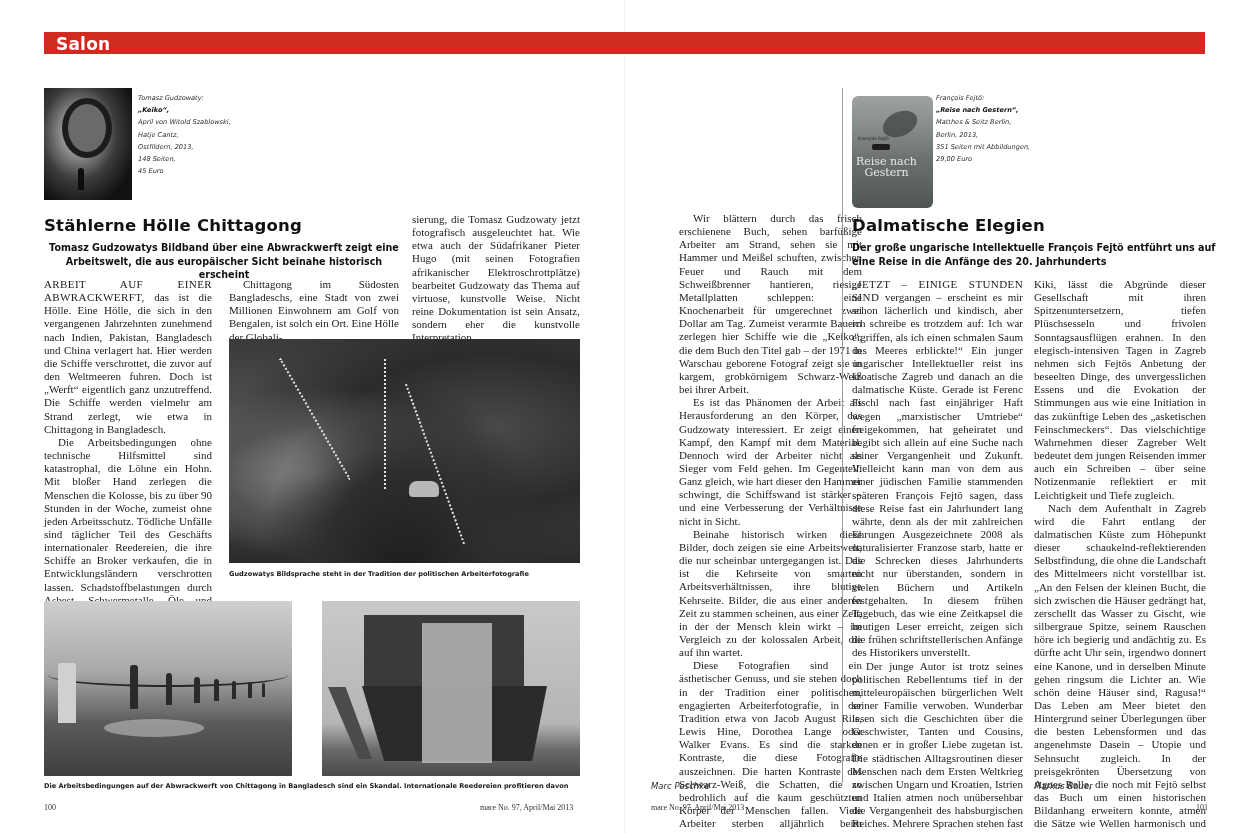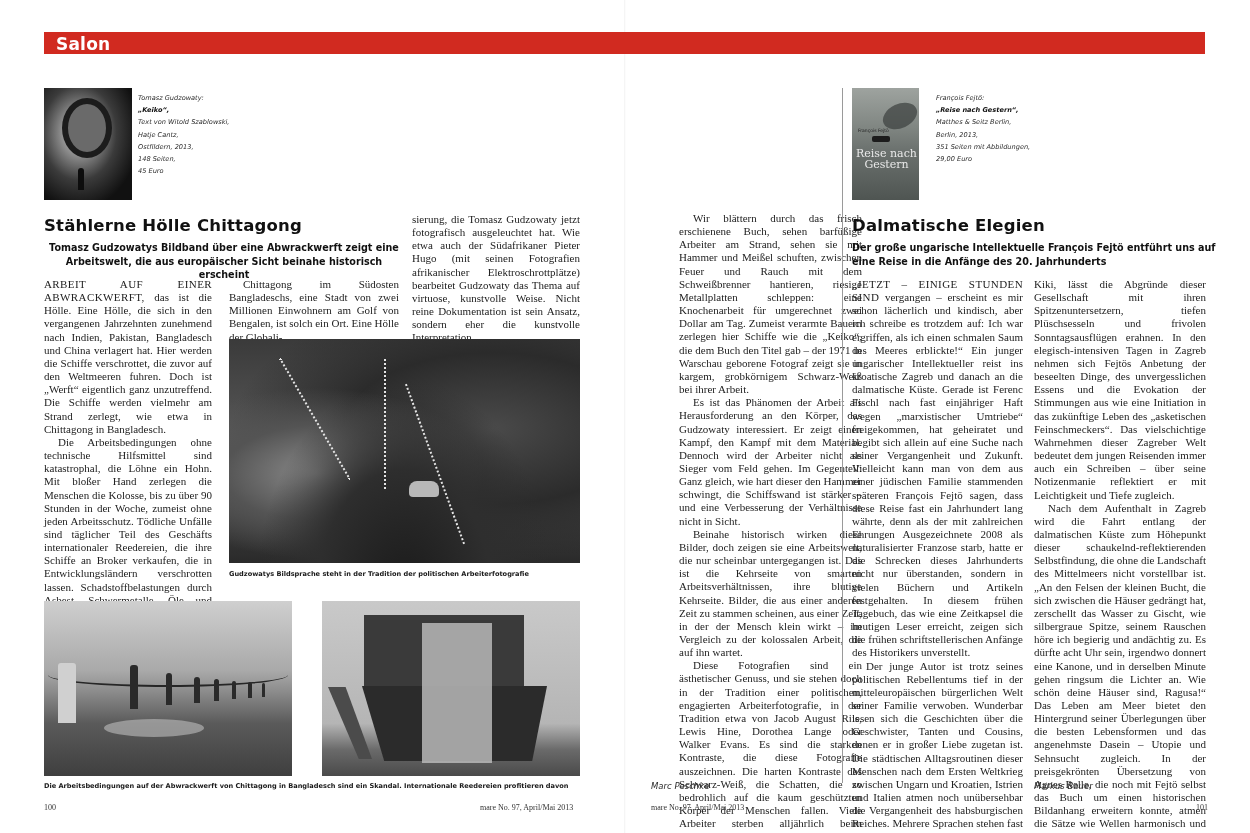--- a/index.html
+++ b/index.html
@@ -11,22 +11,22 @@
 
   .bookinfo { position: absolute; font-family: "DejaVu Sans", sans-serif; font-style: italic; font-size: 6.6px; line-height: 12.2px; color: #2a2a2a; }
   .bookinfo .title { font-weight: bold; color: #111; }
 
   .cover { position: absolute; overflow: hidden; }
   .cover-left { left: 44px; top: 88px; width: 88px; height: 112px;
     background: radial-gradient(ellipse at 40% 40%, #cfcfcf 0%, #8a8a8a 25%, #3b3b3b 50%, #111 80%); }
   .cover-left .blob1 { position: absolute; left: 18px; top: 10px; width: 50px; height: 60px; border-radius: 50%; background: #6a6a6a; border: 6px solid #1c1c1c; }
   .cover-left .figure { position: absolute; left: 34px; top: 80px; width: 6px; height: 22px; background: #0d0d0d; border-radius: 3px 3px 0 0; }
 
-  .cover-right { left: 852px; top: 88px; width: 67px; height: 112px;
-    background: linear-gradient(180deg, #9ea39f 0%, #808682 35%, #6c726f 55%, #4f5552 100%); }
+  .cover-right { left: 852px; top: 96px; width: 81px; height: 112px;
+    background: linear-gradient(180deg, #9ea39f 0%, #808682 35%, #6c726f 55%, #4f5552 100%); border-radius: 6px; }
   .cover-right .author { position: absolute; left: 6px; top: 40px; font-family: "DejaVu Sans", sans-serif; font-size: 4.5px; color: #222; }
   .cover-right .smoke { position: absolute; left: 30px; top: 16px; width: 36px; height: 24px; border-radius: 50%; background: #3b3f3d; opacity: .7; transform: rotate(-25deg); }
   .cover-right .ship { position: absolute; left: 20px; top: 48px; width: 18px; height: 6px; background: #1c1c1c; border-radius: 2px; }
   .cover-right .ctitle { position: absolute; left: 0; width: 69px; text-align: center; top: 60px; font-family: "DejaVu Serif", serif; font-size: 11px; line-height: 11px; color: #e9e9e9; }
 
   .headline { position: absolute; font-family: "DejaVu Sans", sans-serif; font-weight: bold; font-size: 16.5px; color: #111; letter-spacing: 0.2px; }
   .deck { position: absolute; font-family: "DejaVu Sans", sans-serif; font-weight: bold; font-size: 9.6px; line-height: 13.5px; color: #111; }
 
   .col { position: absolute; font-family: Liberation Serif, serif; font-size: 11px; line-height: 13.15px; color: #222; text-align: justify; hyphens: manual; }
   .col p { text-indent: 0; }
@@ -73,21 +73,21 @@
   <span class="label">Salon</span>
 </div>
 
 <div class="cover cover-left">
   <div class="blob1"></div>
   <div class="figure"></div>
 </div>
 <div class="bookinfo" style="left:138px; top:92px;">
   <div>Tomasz Gudzowaty:</div>
   <div class="title">„Keiko“,</div>
-  <div>Text von Witold Szablowski,</div>
+  <div>April von Witold Szablowski,</div>
   <div>Hatje Cantz,</div>
   <div>Ostfildern, 2013,</div>
   <div>148 Seiten,</div>
   <div>45 Euro</div>
 </div>
 
 <div class="headline" style="left:44px; top:216px;">Stählerne Hölle Chittagong</div>
 <div class="deck" style="left:44px; top:241px; width:360px;text-align:center;">Tomasz Gudzowatys Bildband über eine Abwrackwerft zeigt eine Arbeitswelt, die aus europäischer Sicht beinahe historisch erscheint</div>
 
 <div class="col" style="left:44px; top:278px; width:168px;">

